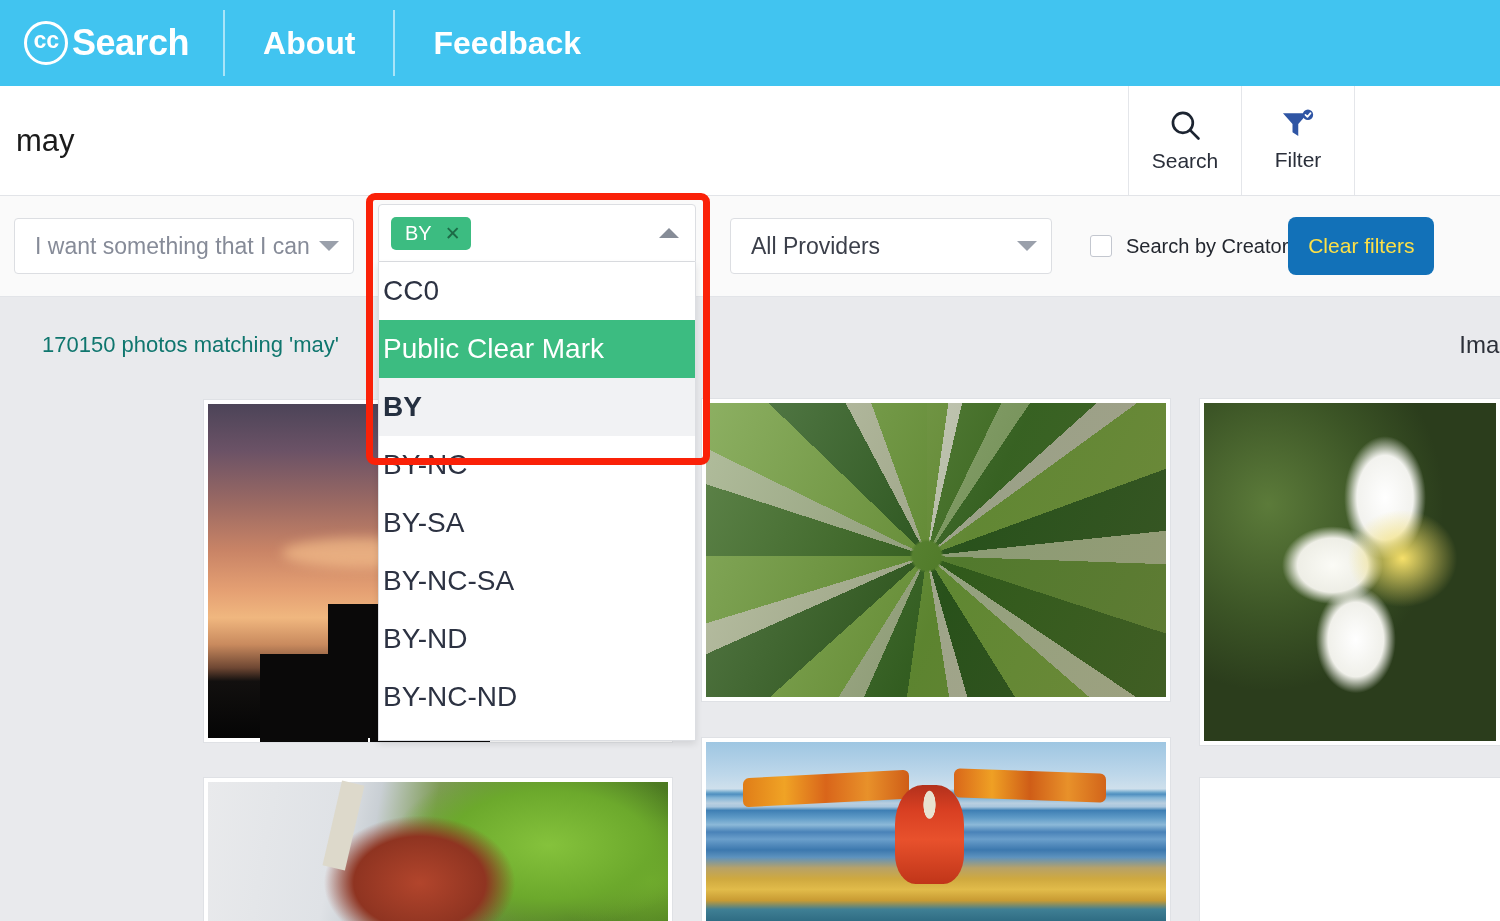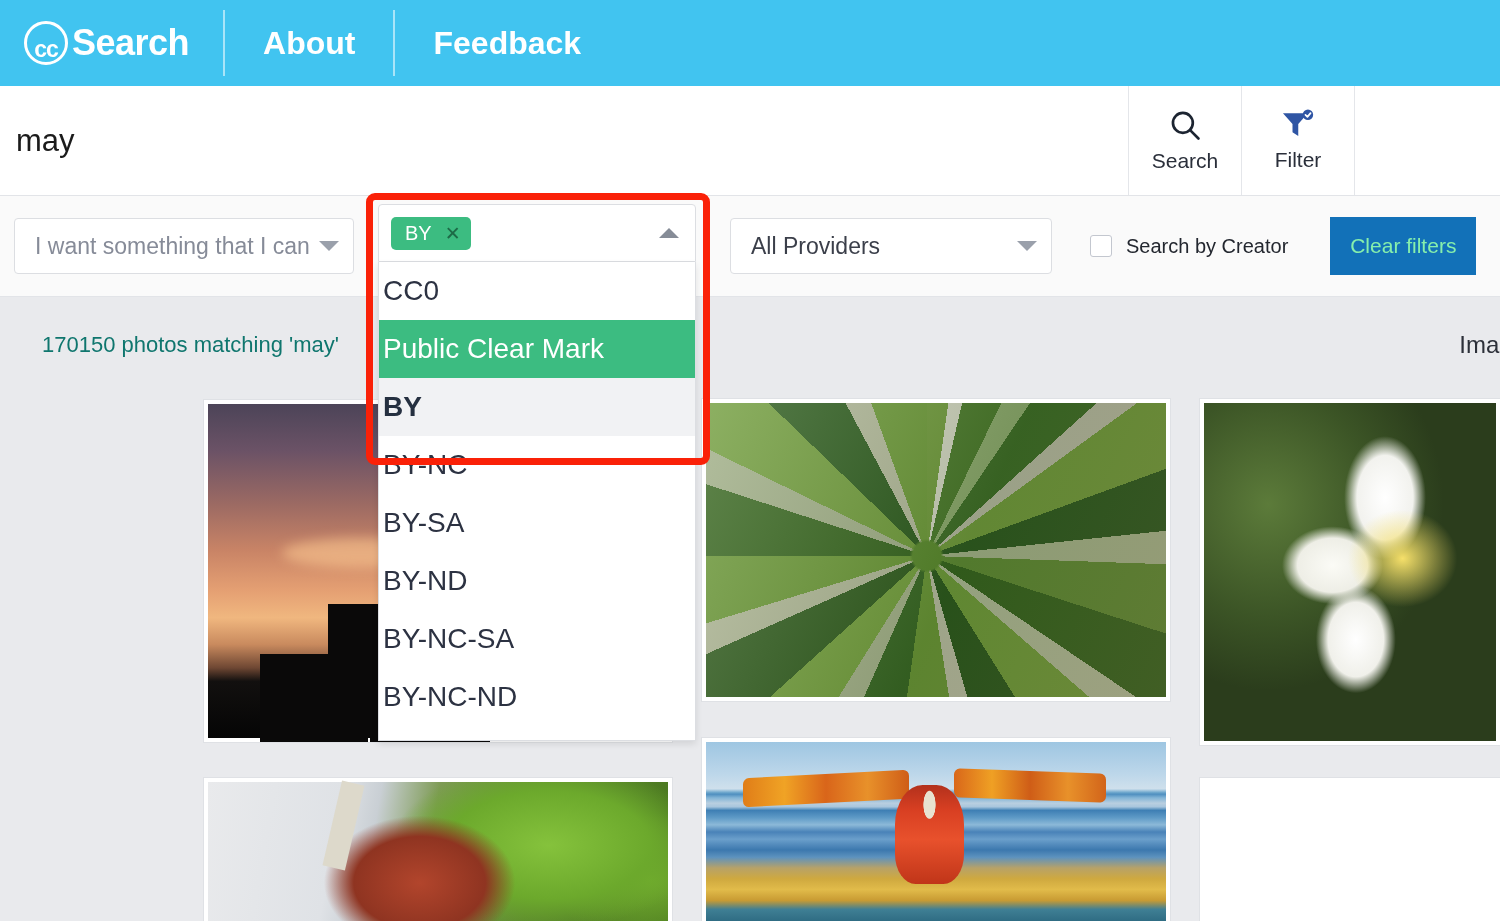--- a/index.html
+++ b/index.html
@@ -20,23 +20,24 @@
   }
   .brand {
     display: flex; align-items: center;
     padding: 0 34px 0 24px;
     height: 100%;
   }
   .cc-logo {
     width: 44px; height: 44px;
     border: 3.5px solid #ffffff;
     border-radius: 50%;
-    display: flex; align-items: flex-end; justify-content: center;
+    display: flex; align-items: center; justify-content: center;
     margin-right: 4px;
     flex: none;
+    font-family: Liberation Mono, monospace;
   }
   .cc-logo span {
     color: #ffffff;
     font-size: 23px;
     font-weight: bold;
     letter-spacing: -1px;
     line-height: 1;
     transform: translateY(-1px);
   }
   .brand-text {
@@ -158,25 +159,24 @@
   .checkbox {
     width: 22px; height: 22px;
     border: 1.5px solid #c3c7cf;
     border-radius: 3px;
     background: #fff;
     flex: none;
   }
   .creator-label { font-size: 20px; color: #23272f; white-space: nowrap; }
 
   .clear-btn {
-    margin-left: 42px;
     width: 146px; height: 58px;
     background: #1271b8;
-    color: #86efac;
-    border: none; border-radius: 0;
+    color: #fde047;
+    border: none; border-radius: 8px;
     font-family: "Liberation Sans", sans-serif;
     font-size: 21px;
     cursor: pointer;
   }
 
   
   .license-widget {
     position: absolute;
     left: 378px; top: 204px;
     width: 318px;
@@ -455,22 +455,22 @@
     </span>
     <span class="caret-up"></span>
   </div>
 
   <div class="license-menu">
     <div class="opt">CC0</div>
     <div class="opt highlighted">Public Clear Mark</div>
     <div class="opt selected">BY</div>
     <div class="opt">BY-NC</div>
     <div class="opt">BY-SA</div>
+    <div class="opt">BY-NC-SA</div>
     <div class="opt">BY-ND</div>
-    <div class="opt">BY-NC-SA</div>
     <div class="opt">BY-NC-ND</div>
   </div>
 </div>
 
 <div class="annotation"></div>
 
 <div class="results-header">
   <div class="results-count">170150 photos matching 'may'</div>
   <div class="results-right">Image</div>
 </div>

